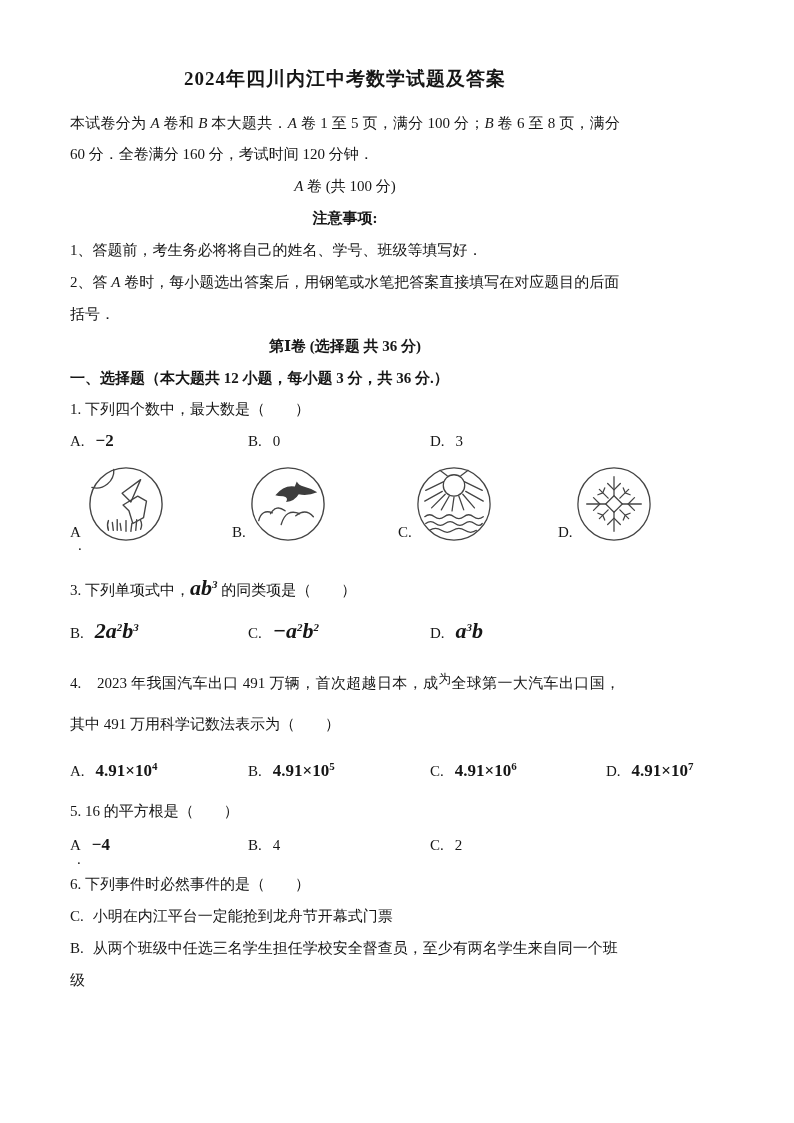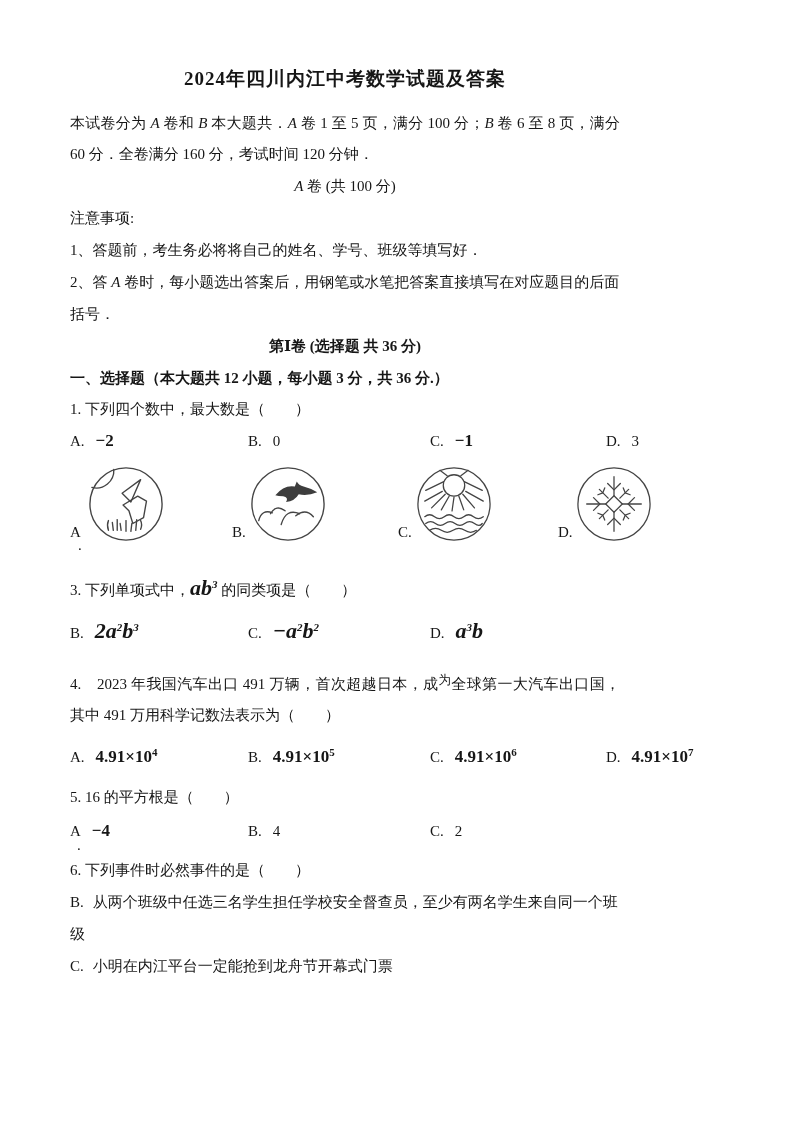--- a/index.html
+++ b/index.html
@@ -8,40 +8,40 @@
     box-sizing:border-box;width:684px;height:1123px;
     padding:66px 64px 0 70px;
     font-family:"Liberation Serif","DejaVu Serif",serif;
     font-size:15px;color:#161616;
   }
   p{margin:0;}
   .title{font-size:19px;font-weight:bold;text-align:center;line-height:26px;margin:0 0 16px;letter-spacing:1px;}
   .intro{line-height:31px;text-align:justify;}
   .h-center{text-align:center;line-height:32px;font-weight:normal;}
   .h-center.bold{font-weight:bold;}
-  .notice-head{line-height:32px;font-weight:normal;}
+  .notice-head{line-height:32px;font-weight:bold;text-align:center;}
   .note{line-height:32px;}
   .sec-head{line-height:32px;font-weight:bold;}
   .stem{line-height:31px;text-align:justify;}
   .opt-row{display:grid;grid-template-columns:162px 166px 160px 1fr;line-height:32px;gap:16px;}
   .opt-row.tall{line-height:36px;}
   .opt-row.q4{line-height:34px;}
   .opt-label{margin-right:11px;}
   .opt-cell{white-space:nowrap;}
   .lbl-stack{position:relative;display:inline-block;margin-right:11px;}
   .lbl-stack .under-dot{position:absolute;top:14px;left:7px;}
   .seg-i{font-style:italic;}
   .seg-b{font-weight:bold;font-size:17px;}
   .seg-bi{font-weight:bold;font-style:italic;font-size:22px;}
   .seg-bsup{font-weight:bold;font-size:11px;vertical-align:6px;}
   .seg-bisup{font-weight:bold;font-style:italic;font-size:11px;vertical-align:7px;}
   .seg-rsup{font-size:12.5px;vertical-align:5px;}
   .q3-stem{margin-top:24px;line-height:34px;}
   .q3-opts{margin-top:2px;}
-  .q4-stem{margin-top:14px;line-height:31px;}
+  .q4-stem{margin-top:8px;line-height:41px;}
   .q4-opts{margin-top:4px;}
   .q5-stem{margin-top:8px;line-height:31px;}
   .q6-stem{margin-top:6px;line-height:31px;}
   .q6-opt{line-height:32px;}
   .q6-opt .opt-label{margin-right:9px;}
   .fig-row{display:grid;grid-template-columns:162px 166px 160px 1fr;margin-top:2px;height:84px;}
   .fig{display:flex;align-items:flex-end;}
   .fig-label{position:relative;display:inline-block;width:17px;margin-bottom:2px;flex:0 0 17px;}
   .fig-label .under-dot{position:absolute;top:13px;left:8px;}
   svg.seal{display:block;}
@@ -61,21 +61,20 @@
   <p class="note">1、答题前，考生务必将将自己的姓名、学号、班级等填写好．</p>
   <p class="note"><span>2、答 </span><span class="seg-i">A</span><span> 卷时，每小题选出答案后，用钢笔或水笔把答案直接填写在对应题目的后面括号．</span></p>
 
   <p class="h-center bold">第Ⅰ卷 (选择题 共 36 分)</p>
   <p class="sec-head">一、选择题（本大题共 12 小题，每小题 3 分，共 36 分.）</p>
 
   <p class="stem">1. 下列四个数中，最大数是（　　）</p>
   <div class="opt-row">
     <span class="opt-cell"><span class="opt-label">A.</span><span><span class="seg-b">−2</span></span></span>
     <span class="opt-cell"><span class="opt-label">B.</span><span><span>0</span></span></span>
-    <span class="opt-cell"><span class="opt-label">C.</span><span><span class="seg-b">−1</span></span></span>
     <span class="opt-cell"><span class="opt-label">D.</span><span><span>3</span></span></span>
   </div>
 
   <div class="fig-row">
 
     <div class="fig">
       <span class="fig-label"><span>A</span><span class="under-dot">.</span></span>
       <svg class="seal" width="78" height="78" viewBox="0 0 80 80" fill="none" stroke="#444" stroke-width="1.4" stroke-linecap="round" stroke-linejoin="round">
         <circle cx="40" cy="40" r="37"></circle>
         <path d="M5 23 A18 18 0 0 0 27.5 4.5"></path>
@@ -162,16 +161,16 @@
   </div>
 
   <p class="stem q5-stem">5. 16 的平方根是（　　）</p>
   <div class="opt-row tall">
     <span class="opt-cell"><span class="lbl-stack"><span>A</span><span class="under-dot">.</span></span><span><span class="seg-b">−4</span></span></span>
     <span class="opt-cell"><span class="opt-label">B.</span><span><span>4</span></span></span>
     <span class="opt-cell"><span class="opt-label">C.</span><span><span>2</span></span></span>
   </div>
 
   <p class="stem q6-stem">6. 下列事件时必然事件的是（　　）</p>
+  <p class="q6-opt"><span class="opt-label">C.</span><span>小明在内江平台一定能抢到龙舟节开幕式门票</span></p>
   <p class="q6-opt"><span class="opt-label">B.</span><span>从两个班级中任选三名学生担任学校安全督查员，至少有两名学生来自同一个班级</span></p>
-  <p class="q6-opt"><span class="opt-label">C.</span><span>小明在内江平台一定能抢到龙舟节开幕式门票</span></p>
 
 </div>
 
 </body></html>

